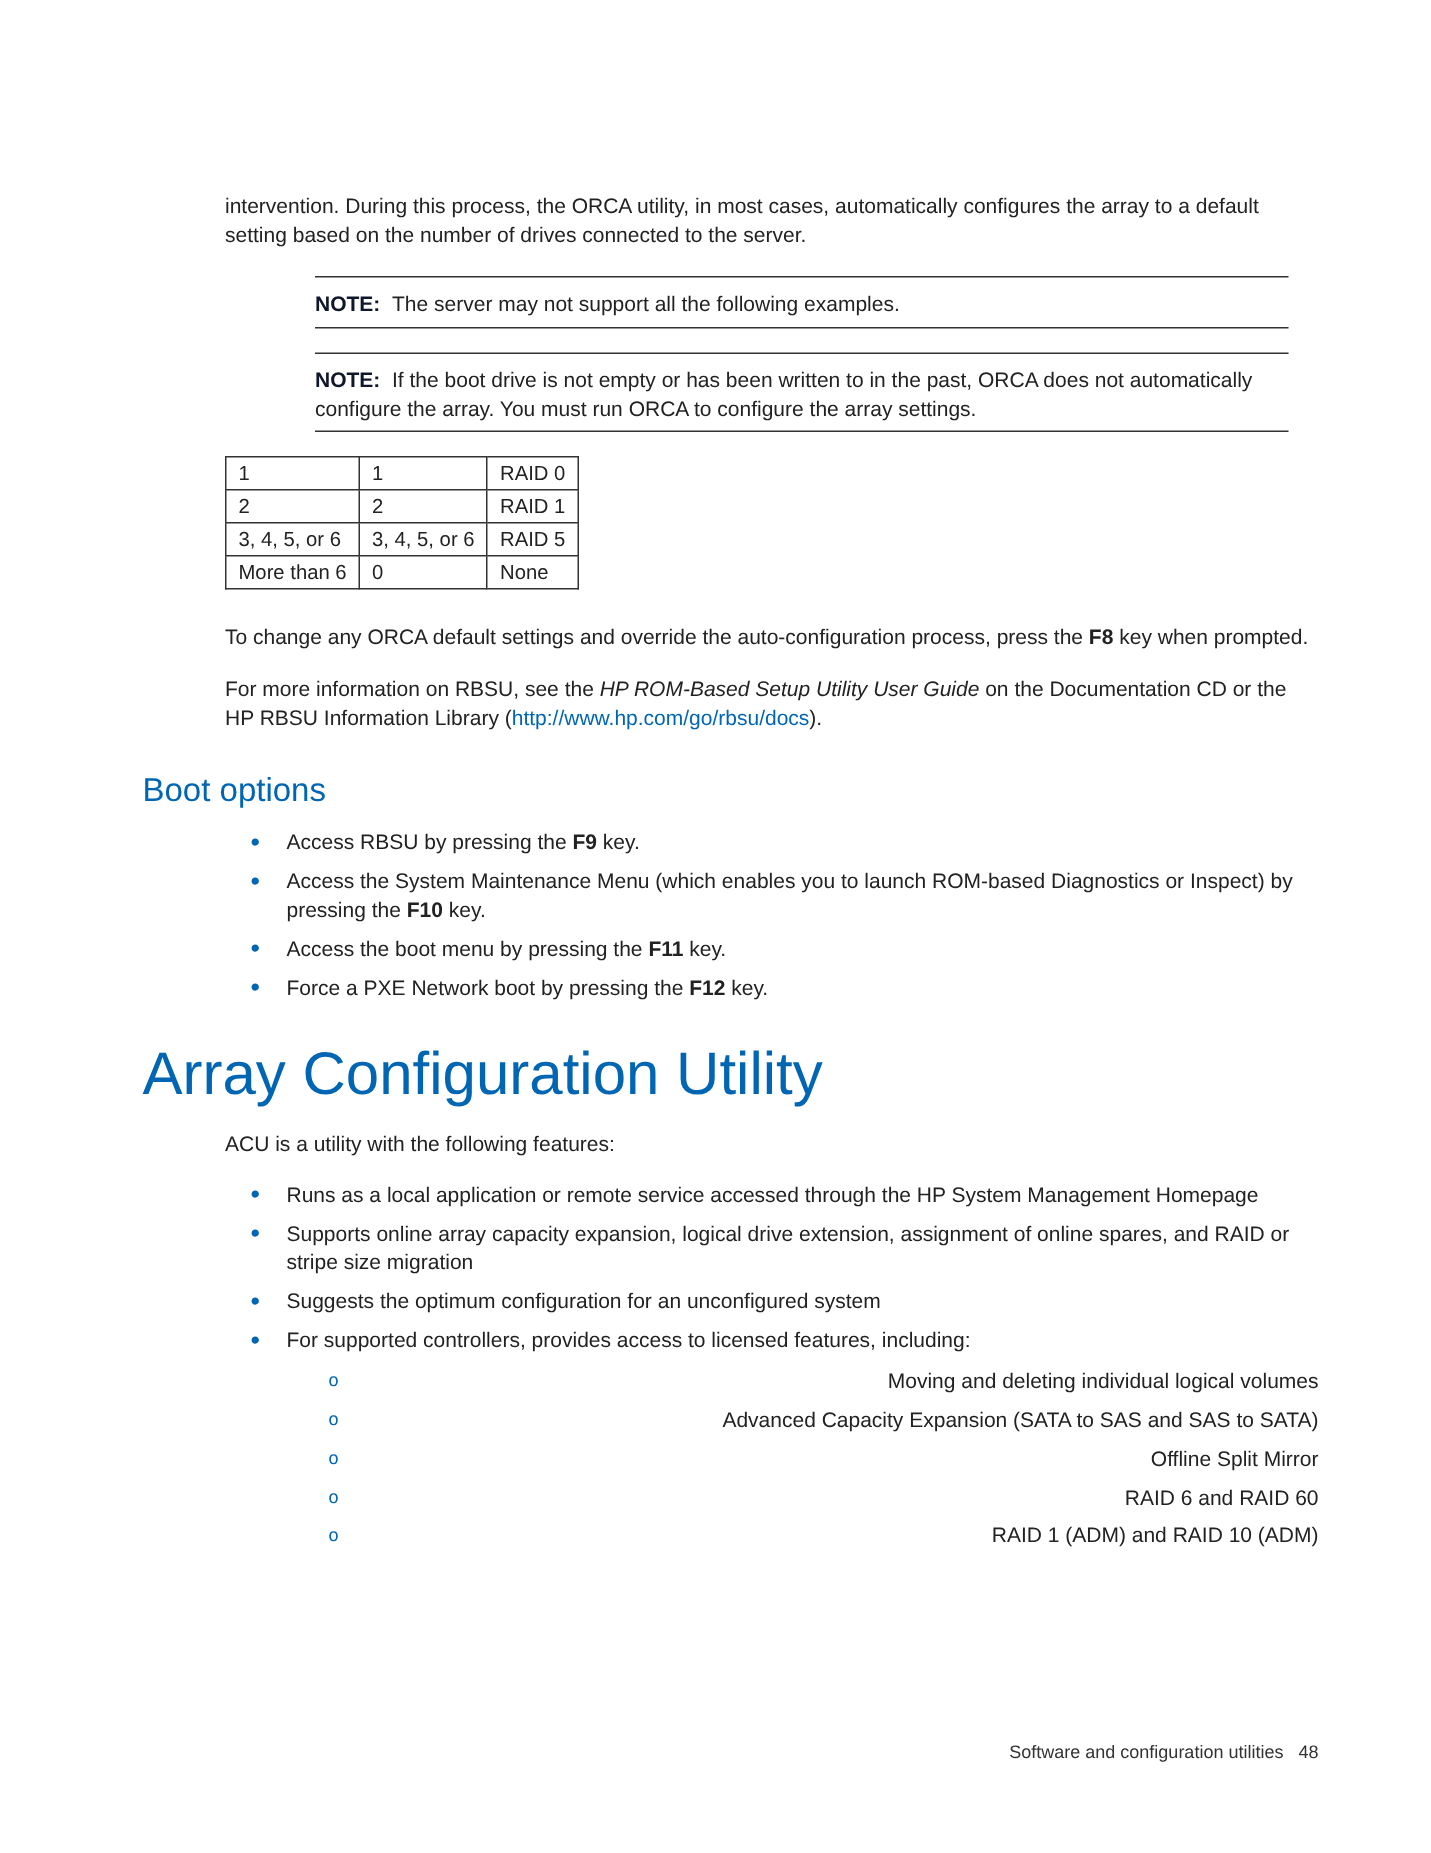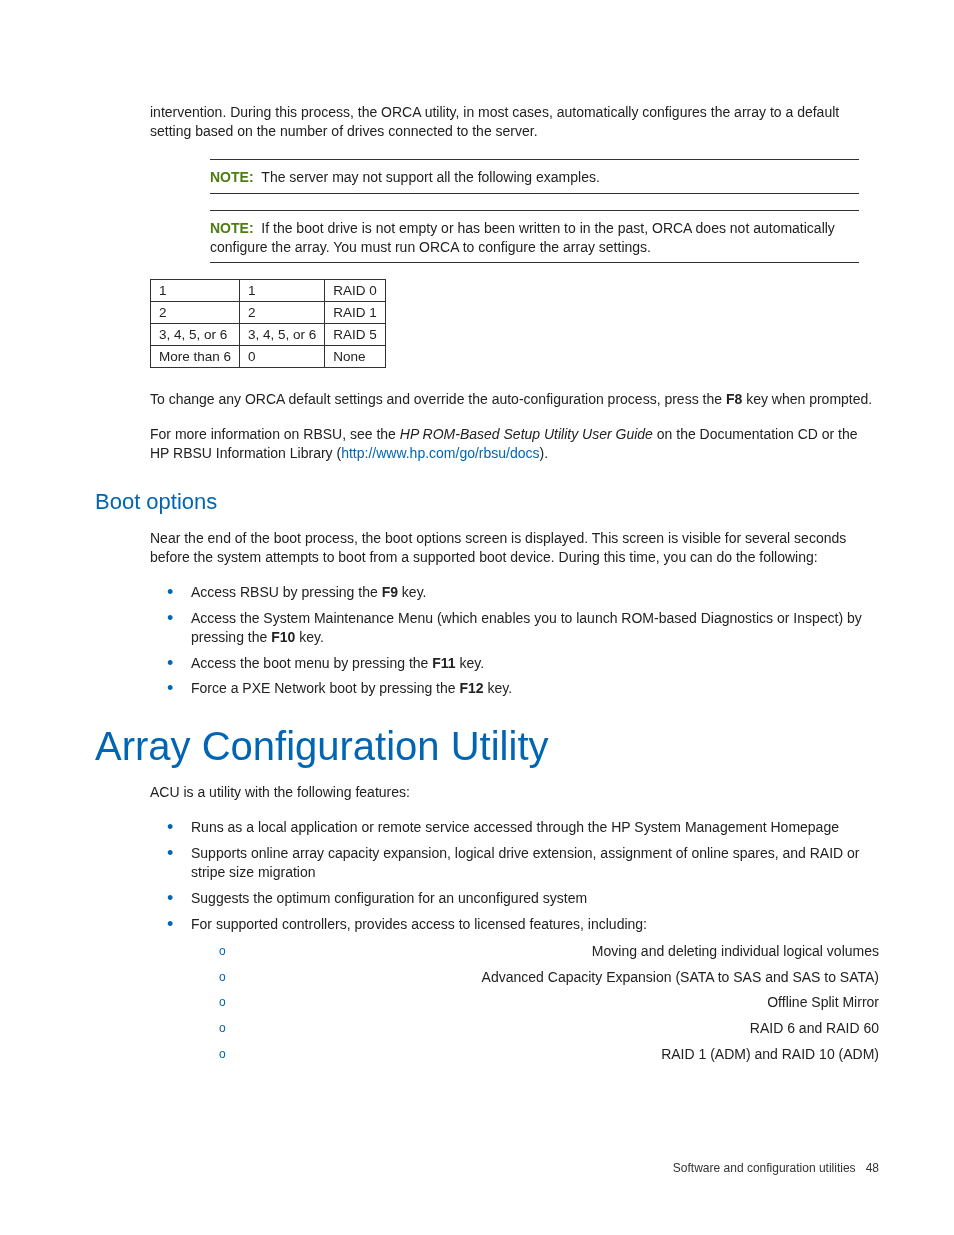--- a/index.html
+++ b/index.html
@@ -8,39 +8,39 @@
     color: #222;
     margin: 0;
     padding: 0;
     background: #fff;
     width: 954px;
     height: 1235px;
     overflow: hidden;
     position: relative;
   }
   .page {
-    padding: 89px 75px 60px 95px;
+    padding: 114px 75px 60px 95px;
     box-sizing: border-box;
   }
   .intro {
     margin-left: 55px;
     line-height: 1.35;
     margin-bottom: 18px;
   }
   .note-box {
     border-top: 1px solid #333;
     border-bottom: 1px solid #333;
     margin-left: 115px;
     margin-right: 20px;
     padding: 8px 0 6px 0;
     margin-bottom: 16px;
     line-height: 1.35;
   }
   .note-label {
-    color: #4d7c0f;
+    color: #0f172a;
     font-weight: bold;
     text-align: right;
   }
   table.raid {
     border-collapse: collapse;
     margin-left: 55px;
     margin-bottom: 22px;
   }
   table.raid th, table.raid td {
     border: 1px solid #333;
@@ -166,21 +166,20 @@
   <p class="body-para">
     <span>To change any ORCA default settings and override the auto-configuration process, press the </span><span class="key">F8</span><span> key when prompted.</span>
   </p>
 
   <p class="body-para">
     <span>For more information on RBSU, see the </span><span class="italic">HP ROM-Based Setup Utility User Guide</span><span> on the Documentation CD or the HP RBSU Information Library (</span><a href="#" class="link">http://www.hp.com/go/rbsu/docs</a><span>).</span>
   </p>
 
   <h2 class="section">Boot options</h2>
 
-  <p class="body-para">Near the end of the boot process, the boot options screen is displayed. This screen is visible for several seconds before the system attempts to boot from a supported boot device. During this time, you can do the following:</p>
 
   <ul class="bullets">
     <li>
       <span>Access RBSU by pressing the </span><span class="key">F9</span><span> key.</span>
     </li>
     <li>
       <span>Access the System Maintenance Menu (which enables you to launch ROM-based Diagnostics or Inspect) by pressing the </span><span class="key">F10</span><span> key.</span>
     </li>
     <li>
       <span>Access the boot menu by pressing the </span><span class="key">F11</span><span> key.</span>

